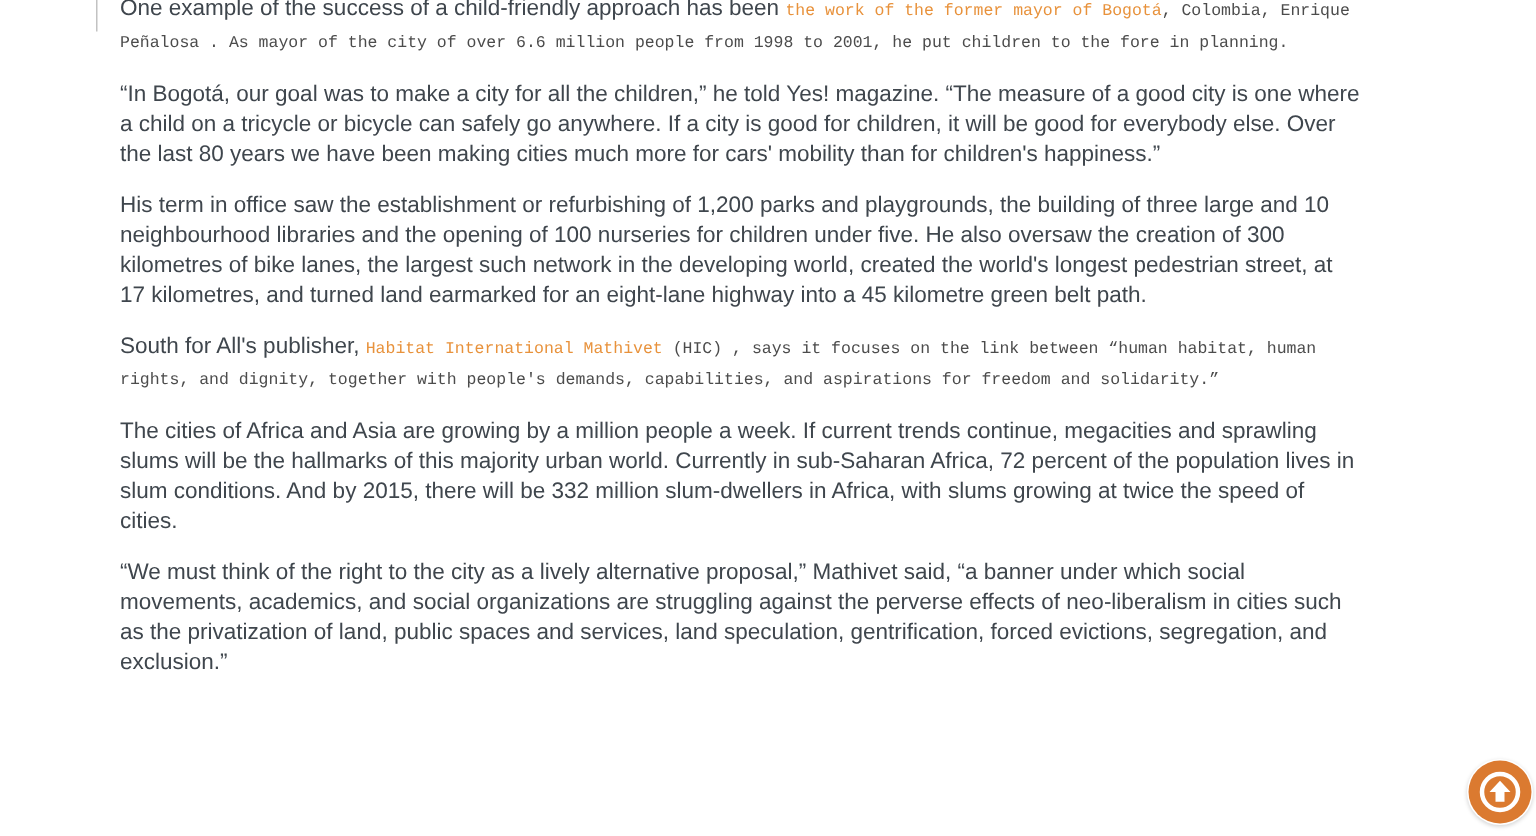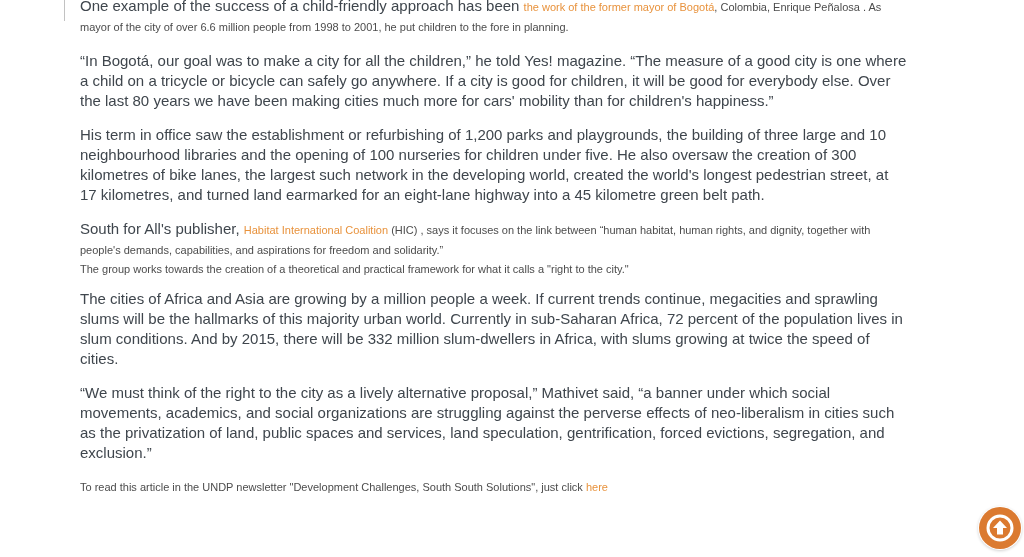--- a/index.html
+++ b/index.html
@@ -27,21 +27,21 @@
   }
   p.para { margin: 0 0 14px 0; }
   p.para.tight { margin-top: -15px; margin-bottom: 10px; }
   p.para.last-small { margin-bottom: 9px; }
   .run-large {
     font-family: "Liberation Sans", sans-serif;
     font-size: 15px; line-height: 20px;
     color: var(--body-text);
   }
   .run-small {
-    font-family: Liberation Sans, sans-serif;
+    font-family: Liberation Mono, monospace;
     font-size: 11px; line-height: 20px;
     color: var(--small-text);
   }
   .run-link { color: var(--link); cursor: pointer; }
   .scroll-top {
     position: absolute; right: 2px; bottom: 7px;
     width: 44px; height: 44px; border-radius: 50%;
     cursor: pointer;
     box-shadow: 0 1px 3px rgba(0,0,0,0.18);
   }
@@ -52,25 +52,23 @@
 
 <div class="page">
 
   <div class="left-border-fragment"></div>
 
   <main class="content">
     <div id="paragraphs">
         <p class="para"><span class="run-large">One example of the success of a child-friendly approach has been </span><span class="run-small run-link">the work of the former mayor of Bogotá</span><span class="run-small">, Colombia, Enrique Peñalosa . As mayor of the city of over 6.6 million people from 1998 to 2001, he put children to the fore in planning.</span></p>
         <p class="para"><span class="run-large">“In Bogotá, our goal was to make a city for all the children,” he told Yes! magazine. “The measure of a good city is one where a child on a tricycle or bicycle can safely go anywhere. If a city is good for children, it will be good for everybody else. Over the last 80 years we have been making cities much more for cars' mobility than for children's happiness.”</span></p>
         <p class="para"><span class="run-large">His term in office saw the establishment or refurbishing of 1,200 parks and playgrounds, the building of three large and 10 neighbourhood libraries and the opening of 100 nurseries for children under five. He also oversaw the creation of 300 kilometres of bike lanes, the largest such network in the developing world, created the world's longest pedestrian street, at 17 kilometres, and turned land earmarked for an eight-lane highway into a 45 kilometre green belt path.</span></p>
-        <p class="para"><span class="run-large">South for All's publisher, </span><span class="run-small run-link">Habitat International Coalition</span><span class="run-small"> (HIC) , says it focuses on the link between “human habitat, human rights, and dignity, together with people's demands, capabilities, and aspirations for freedom and solidarity.”</span></p>
-        <p class="para tight"><span class="run-small">The group works towards the creation of a theoretical and practical framework for what it calls a "right to the city."</span></p>
+        <p class="para"><span class="run-large">South for All's publisher, </span><span class="run-small run-link">Habitat International Mathivet</span><span class="run-small"> (HIC) , says it focuses on the link between “human habitat, human rights, and dignity, together with people's demands, capabilities, and aspirations for freedom and solidarity.”</span></p>
         <p class="para"><span class="run-large">The cities of Africa and Asia are growing by a million people a week. If current trends continue, megacities and sprawling slums will be the hallmarks of this majority urban world. Currently in sub-Saharan Africa, 72 percent of the population lives in slum conditions. And by 2015, there will be 332 million slum-dwellers in Africa, with slums growing at twice the speed of cities.</span></p>
         <p class="para"><span class="run-large">“We must think of the right to the city as a lively alternative proposal,” Mathivet said, “a banner under which social movements, academics, and social organizations are struggling against the perverse effects of neo-liberalism in cities such as the privatization of land, public spaces and services, land speculation, gentrification, forced evictions, segregation, and exclusion.”</span></p>
-        <p class="para last-small"><span class="run-small">To read this article in the UNDP newsletter "Development Challenges, South South Solutions", just click </span><span class="run-small run-link">here</span></p>
       </div>
 
   </main>
 
   <div class="scroll-top" title="">
     <span>
       <svg width="44" height="44" viewBox="0 0 44 44" aria-hidden="true">
         <circle cx="22" cy="22" r="21" fill="#db7a30"></circle>
         <circle cx="22" cy="22" r="12" fill="none" stroke="#ffffff" stroke-width="3"></circle>
         <path d="M22 14.5 L29 22 L25 22 L25 28.5 L19 28.5 L19 22 L15 22 Z" fill="#ffffff"></path>

